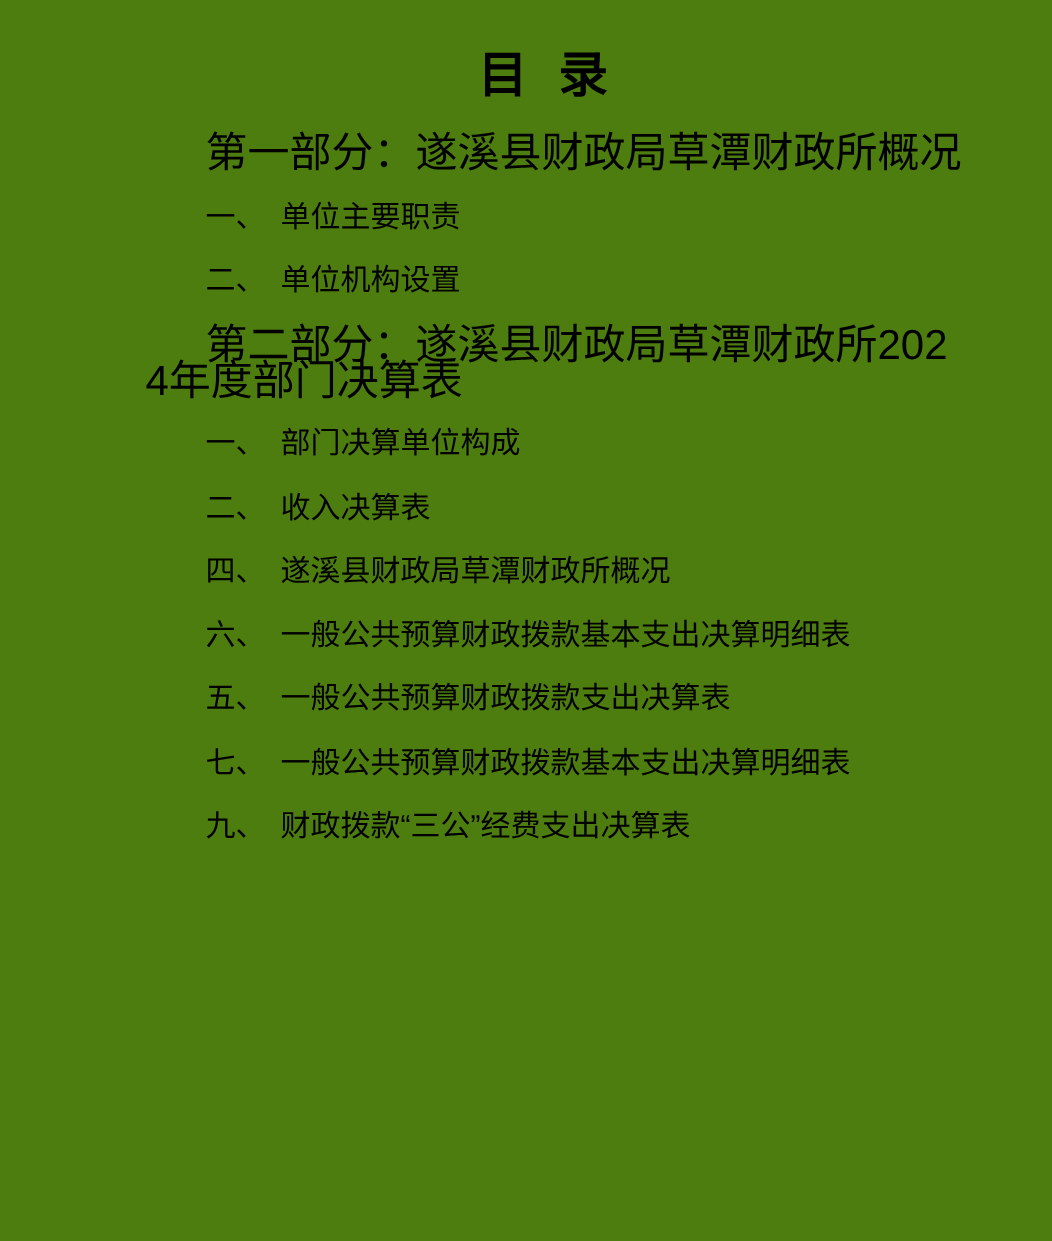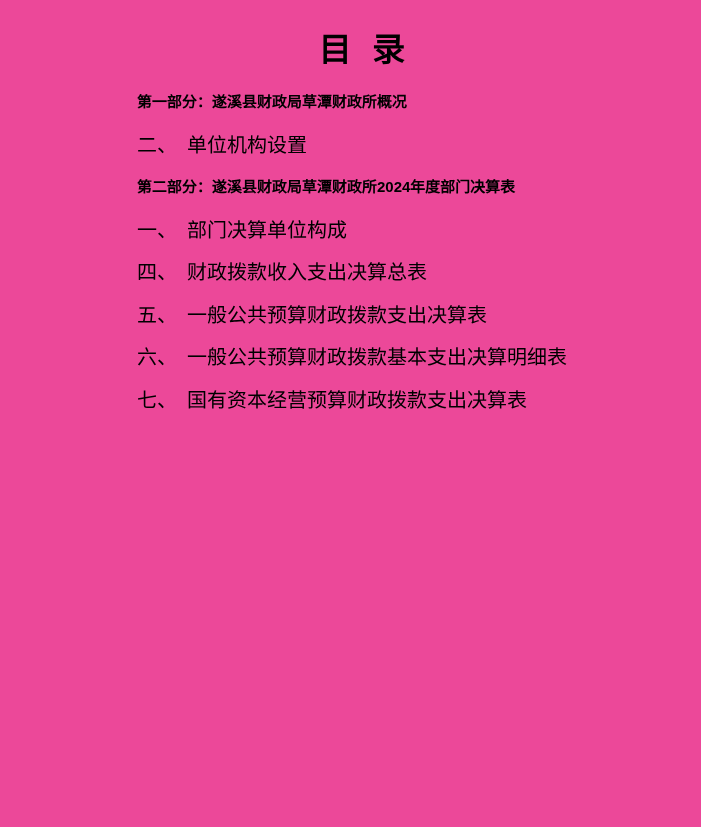--- a/index.html
+++ b/index.html
@@ -12,21 +12,21 @@
     background: #ffffff;
     color: #000000;
     font-family: "Liberation Sans", sans-serif;
     overflow: hidden;
   }
   .page {
     box-sizing: border-box;
     width: 701px;
     height: 827px;
     padding: 30px 16px 0 97px;
-    background: #ec4899;
+    background: #4d7c0f;
   }
   .doc-title {
     width: 530px;
     margin: 0 0 20px 0;
     text-align: center;
     font-size: 33px;
     font-weight: 700;
     line-height: 40px;
     word-spacing: 0.35em;
     white-space: nowrap;
@@ -35,39 +35,42 @@
     width: 550px;
   }
   .toc p {
     margin: 0 0 18.5px 0;
     line-height: 24px;
     text-indent: 40px;
     word-break: break-all;
     overflow-wrap: anywhere;
   }
   .toc p.section {
-    font-size: 15px;
-    font-weight: 700;
+    font-size: 28px;
+    font-weight: 400;
   }
   .toc p.item {
     font-size: 20px;
     font-weight: 400;
   }
 </style>
 </head>
 <body>
 
 <div class="page">
 
   <h1 class="doc-title">目 录</h1>
 
   <div class="toc">
     <p class="section">第一部分：遂溪县财政局草潭财政所概况</p>
+    <p class="item">一、　单位主要职责</p>
     <p class="item">二、　单位机构设置</p>
     <p class="section">第二部分：遂溪县财政局草潭财政所2024年度部门决算表</p>
     <p class="item">一、　部门决算单位构成</p>
-    <p class="item">四、　财政拨款收入支出决算总表</p>
+    <p class="item">二、　收入决算表</p>
+    <p class="item">四、　遂溪县财政局草潭财政所概况</p>
+    <p class="item">六、　一般公共预算财政拨款基本支出决算明细表</p>
     <p class="item">五、　一般公共预算财政拨款支出决算表</p>
-    <p class="item">六、　一般公共预算财政拨款基本支出决算明细表</p>
-    <p class="item">七、　国有资本经营预算财政拨款支出决算表</p>
+    <p class="item">七、　一般公共预算财政拨款基本支出决算明细表</p>
+    <p class="item">九、　财政拨款“三公”经费支出决算表</p>
   </div>
 
 </div>
 
 </body></html>

